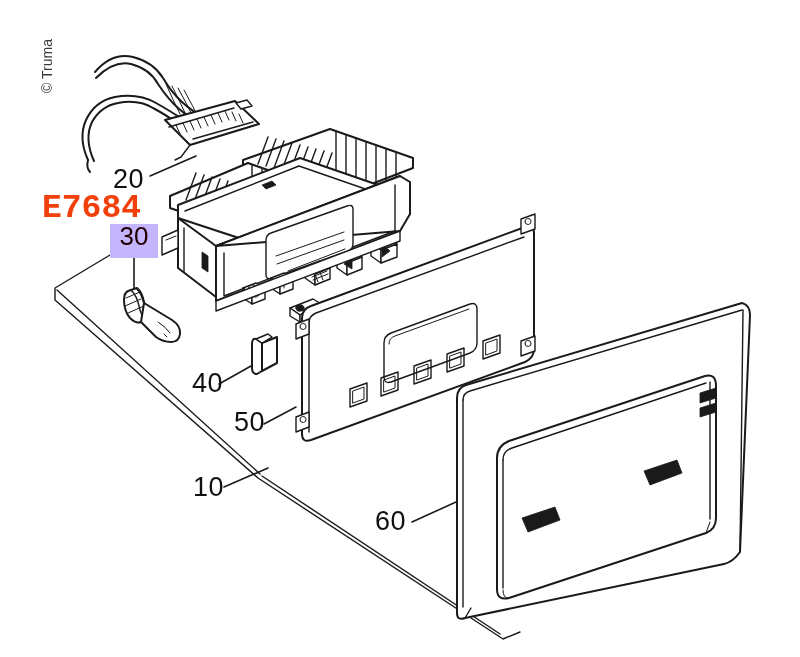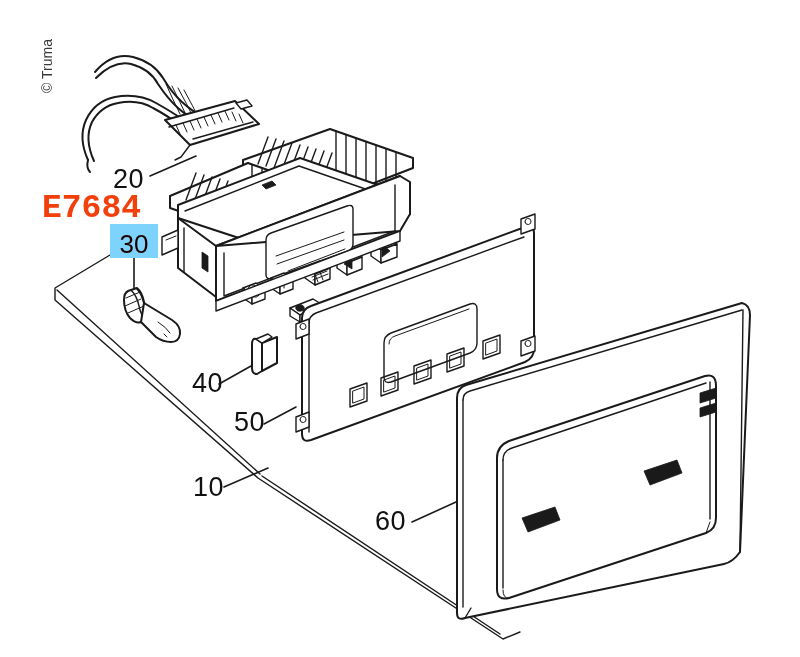--- a/index.html
+++ b/index.html
@@ -100,23 +100,23 @@
     color: #f2400c;
     letter-spacing: 0px;
     line-height: 1;
   }
   .hl-box {
     position: absolute;
     left: 110px;
     top: 224px;
     width: 48px;
     height: 34px;
-    background: #7dd3fc;
+    background: #c4b5fd;
     display: flex;
-    align-items: flex-end;
+    align-items: flex-start;
     justify-content: center;
   }
   .hl-box span {
     font-family: "Liberation Sans", sans-serif;
     font-size: 26px;
     color: #1f0000;
     line-height: 1;
     position: relative;
     top: -1px;
   }

